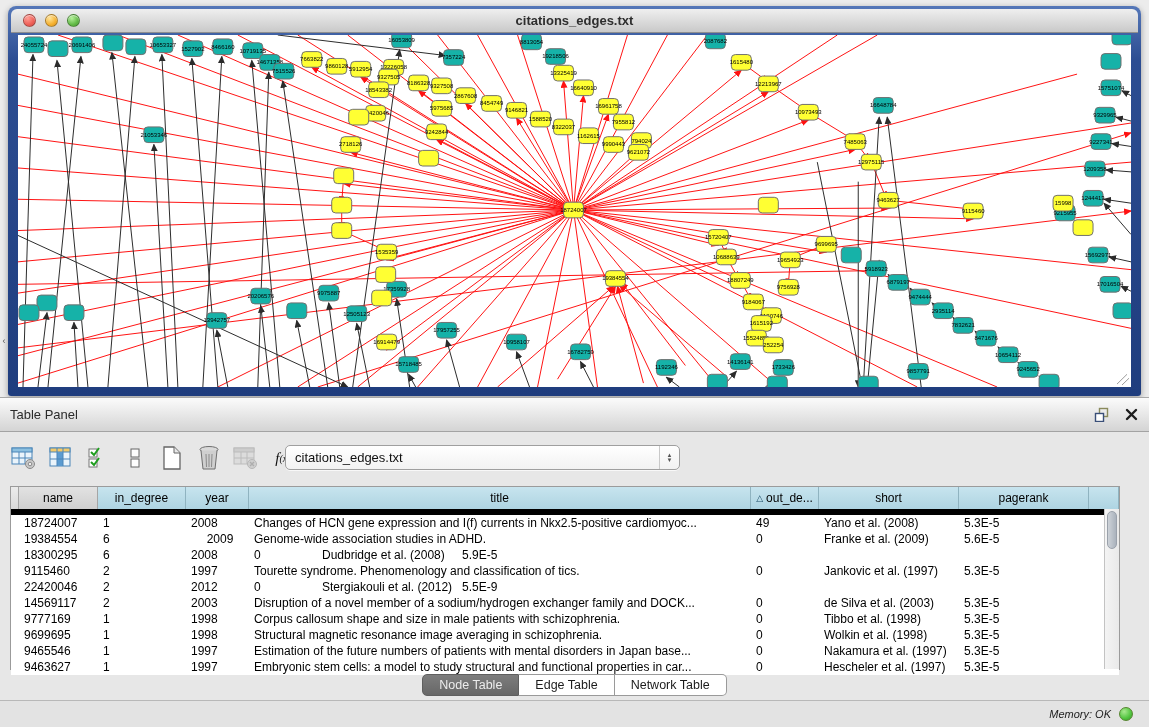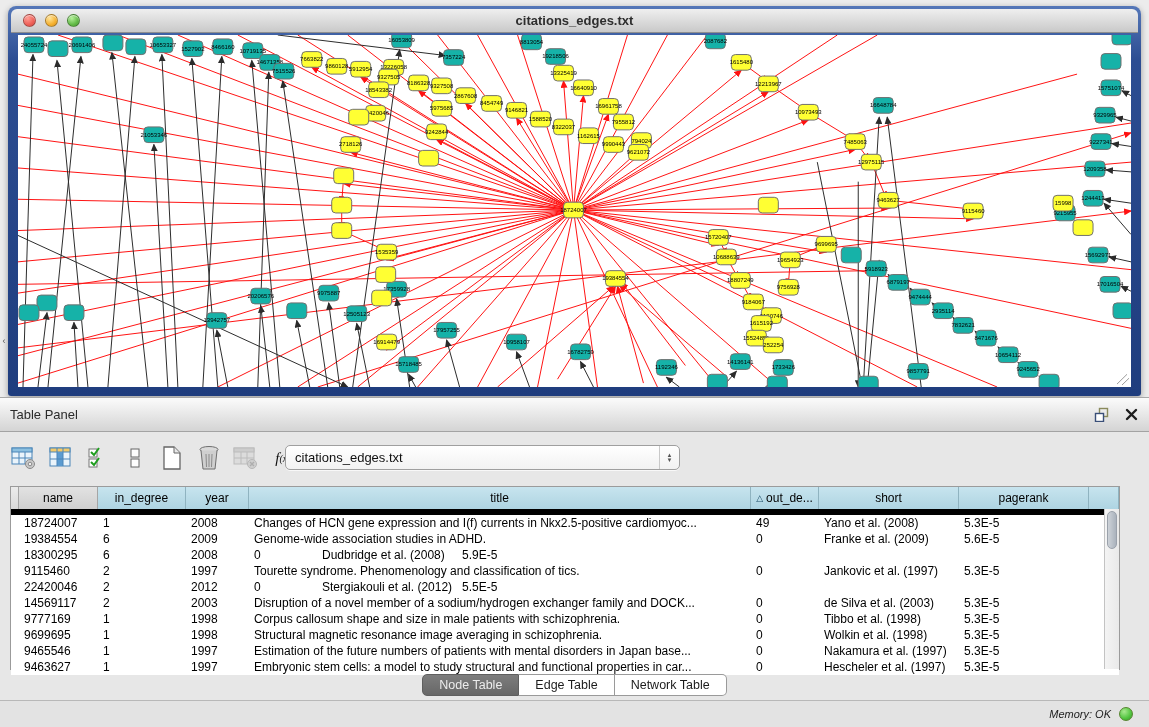--- a/index.html
+++ b/index.html
@@ -583,21 +583,21 @@
           <div class="t-cell" style="width: 63px;">2008</div>
           <div class="t-cell" style="width: 502px;">Changes of HCN gene expression and I(f) currents in Nkx2.5-positive cardiomyoc...</div>
           <div class="t-cell" style="width: 68px;">49</div>
           <div class="t-cell" style="width: 140px;">Yano et al. (2008)</div>
           <div class="t-cell" style="width: 130px;">5.3E-5</div>
         </div>
         <div class="t-row">
           <div class="t-cell" style="width: 8px; padding: 0px;"></div>
           <div class="t-cell" style="width: 79px;">19384554</div>
           <div class="t-cell" style="width: 88px;">6</div>
-          <div class="t-cell" style="width: 63px;">2009</div>
+          <div class="t-cell" style="width: 63px; text-align: center;">2009</div>
           <div class="t-cell" style="width: 502px;">Genome-wide association studies in ADHD.</div>
           <div class="t-cell" style="width: 68px;">0</div>
           <div class="t-cell" style="width: 140px;">Franke et al. (2009)</div>
           <div class="t-cell" style="width: 130px;">5.6E-5</div>
         </div>
         <div class="t-row">
           <div class="t-cell" style="width: 8px; padding: 0px;"></div>
           <div class="t-cell" style="width: 79px;">18300295</div>
           <div class="t-cell" style="width: 88px;">6</div>
           <div class="t-cell" style="width: 63px;">2008</div>
@@ -615,21 +615,21 @@
           <div class="t-cell" style="width: 140px;">Jankovic et al. (1997)</div>
           <div class="t-cell" style="width: 130px;">5.3E-5</div>
         </div>
         <div class="t-row">
           <div class="t-cell" style="width: 8px; padding: 0px;"></div>
           <div class="t-cell" style="width: 79px;">22420046</div>
           <div class="t-cell" style="width: 88px;">2</div>
           <div class="t-cell" style="width: 63px;">2012</div>
           <div class="t-cell" style="width: 68px;">0</div>
           <div class="t-cell" style="width: 140px;">Stergiakouli et al. (2012)</div>
-          <div class="t-cell" style="width: 130px;">5.5E-5</div>
+          <div class="t-cell" style="width: 130px;">5.5E-9</div>
         </div>
         <div class="t-row">
           <div class="t-cell" style="width: 8px; padding: 0px;"></div>
           <div class="t-cell" style="width: 79px;">14569117</div>
           <div class="t-cell" style="width: 88px;">2</div>
           <div class="t-cell" style="width: 63px;">2003</div>
           <div class="t-cell" style="width: 502px;">Disruption of a novel member of a sodium/hydrogen exchanger family and DOCK...</div>
           <div class="t-cell" style="width: 68px;">0</div>
           <div class="t-cell" style="width: 140px;">de Silva et al. (2003)</div>
           <div class="t-cell" style="width: 130px;">5.3E-5</div>

